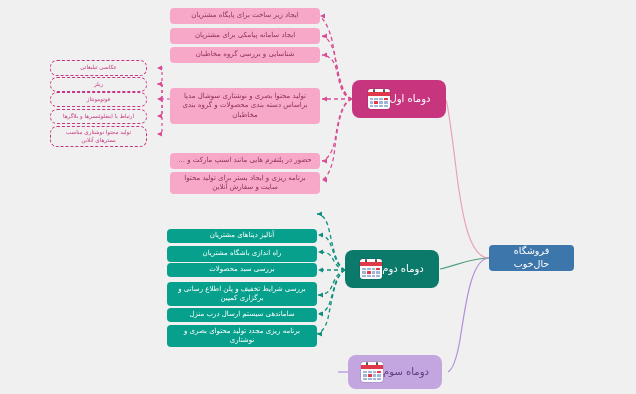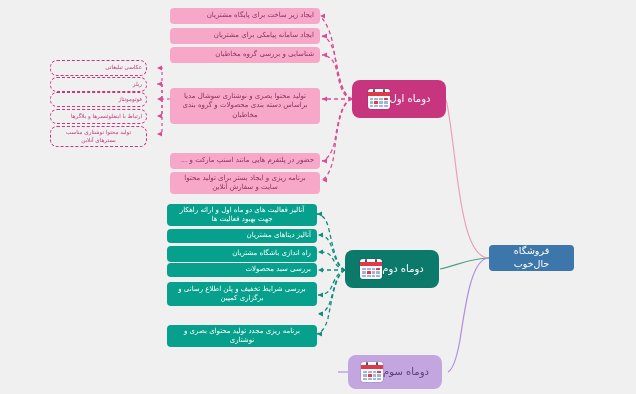--- a/index.html
+++ b/index.html
@@ -26,20 +26,21 @@
     top: 0;
     width: 636px;
     height: 394px;
     pointer-events: none;
   }
   .node {
     position: absolute;
     box-sizing: border-box;
     display: flex;
     align-items: center;
+    justify-content: center;
     text-align: center;
     border-radius: 5px;
     line-height: 1.35;
     letter-spacing: 0;
   }
   
   .root {
     background: #3d76ab;
     color: #ffffff;
     font-size: 9.5px;
@@ -266,34 +267,34 @@
           <i class="a"></i>
           <i></i>
         <i></i>
           <i></i>
           <i></i>
           <i></i>
       </span>
     </span>
   </div>
 
-  <div class="node leaf teal" style="left:167px; top:204px; width:150px; height:22px;">
-    <span>آنالیز فعالیت های دو ماه اول و ارائه راهکار جهت بهبود فعالیت ها</span>
-  </div>
   <div class="node leaf teal" style="left:167px; top:229px; width:150px; height:14px;">
     <span>آنالیز دیتاهای مشتریان</span>
   </div>
   <div class="node leaf teal" style="left:167px; top:246px; width:150px; height:16px;">
     <span>راه اندازی باشگاه مشتریان</span>
   </div>
   <div class="node leaf teal" style="left:167px; top:263px; width:150px; height:14px;">
     <span>بررسی سبد محصولات</span>
   </div>
   <div class="node leaf teal" style="left:167px; top:282px; width:150px; height:24px;">
     <span>بررسی شرایط تخفیف و پلن اطلاع رسانی و برگزاری کمپین</span>
+  </div>
+  <div class="node leaf teal" style="left:167px; top:308px; width:150px; height:14px;">
+    <span>ساماندهی سیستم ارسال درب منزل</span>
   </div>
   <div class="node leaf teal" style="left:167px; top:325px; width:150px; height:22px;">
     <span>برنامه ریزی مجدد تولید محتوای بصری و نوشتاری</span>
   </div>
 
   <div class="node branch b3" style="left:348px; top:355px; width:94px; height:34px;">
     <span class="branch-label">دوماه سوم</span>
     <span class="cal">
       <i class="ring l"></i>
         <i class="ring r"></i>

